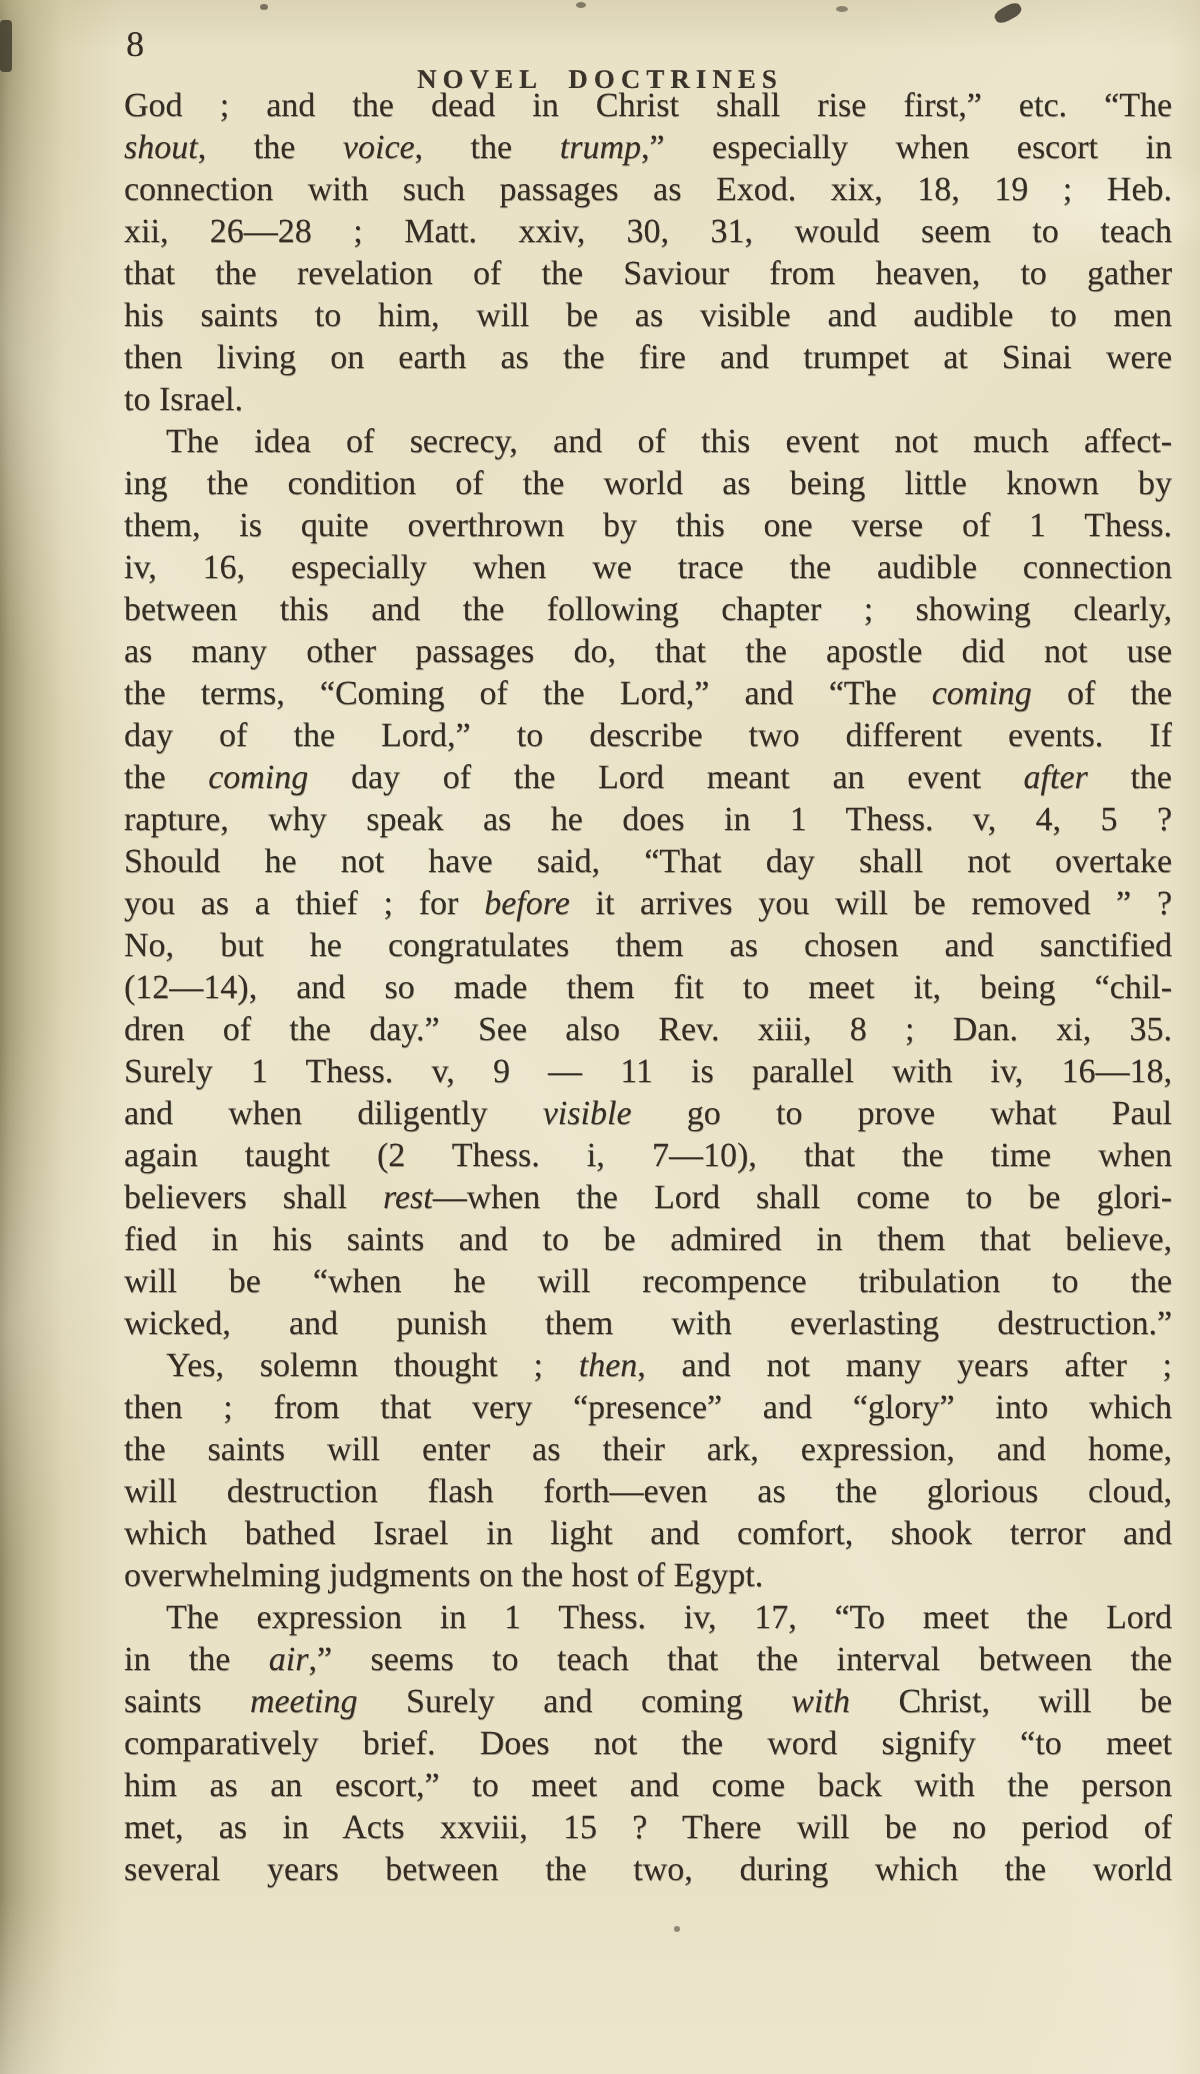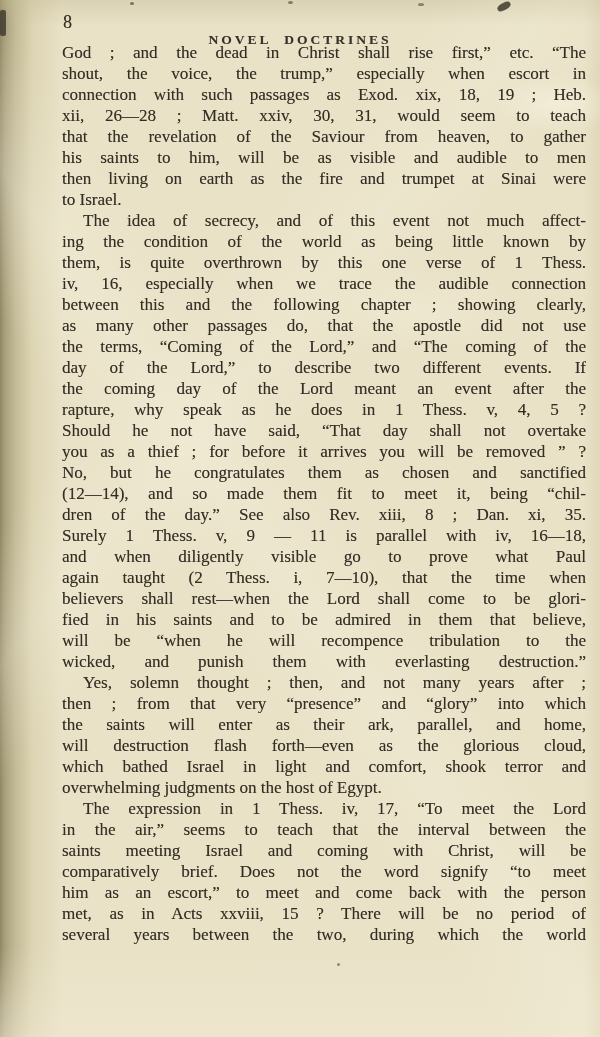--- a/index.html
+++ b/index.html
@@ -56,21 +56,21 @@
   .para { margin: 0; }
   .line {
     height: 21px; line-height: 21px;
     text-align: justify;
     text-align-last: justify;
     overflow: hidden;
     white-space: normal;
   }
   .line.lastline { text-align-last: left; }
   .line.indent { text-indent: 21px; }
-  .it { }
+  .it { font-style: italic; }
 </style>
 </head>
 <body>
 
 <div class="scan-bg"></div>
 
 <div class="speck" style="left:0; top:10px; width:6px; height:26px; border-radius:2px; opacity:.75;"></div>
 <div class="speck" style="left:130px; top:2px; width:4px; height:3px; opacity:.6;"></div>
 <div class="speck" style="left:288px; top:1px; width:5px; height:3px; opacity:.55;"></div>
 <div class="speck" style="left:418px; top:3px; width:6px; height:3px; opacity:.5;"></div>
@@ -113,27 +113,27 @@
       <div class="line"><span>and when diligently </span><span class="it">visible</span><span> go to prove what Paul</span></div>
       <div class="line"><span>again taught (2 Thess. i, 7—10), that the time when</span></div>
       <div class="line"><span>believers shall </span><span class="it">rest</span><span>—when the Lord shall come to be glori-</span></div>
       <div class="line"><span>fied in his saints and to be admired in them that believe,</span></div>
       <div class="line"><span>will be “when he will recompence tribulation to the</span></div>
       <div class="line"><span>wicked, and punish them with everlasting destruction.”</span></div>
     </div>
     <div class="para">
       <div class="line indent"><span>Yes, solemn thought ; </span><span class="it">then</span><span>, and not many years after ;</span></div>
       <div class="line"><span>then ; from that very “presence” and “glory” into which</span></div>
-      <div class="line"><span>the saints will enter as their ark, parallel, and home,</span></div>
+      <div class="line"><span>the saints will enter as their ark, expression, and home,</span></div>
       <div class="line"><span>will destruction flash forth—even as the glorious cloud,</span></div>
       <div class="line"><span>which bathed Israel in light and comfort, shook terror and</span></div>
       <div class="line lastline"><span>overwhelming judgments on the host of Egypt.</span></div>
     </div>
     <div class="para">
       <div class="line indent"><span>The expression in 1 Thess. iv, 17, “To meet the Lord</span></div>
       <div class="line"><span>in the </span><span class="it">air</span><span>,” seems to teach that the interval between the</span></div>
-      <div class="line"><span>saints </span><span class="it">meeting</span><span> Israel and coming </span><span class="it">with</span><span> Christ, will be</span></div>
+      <div class="line"><span>saints </span><span class="it">meeting</span><span> Surely and coming </span><span class="it">with</span><span> Christ, will be</span></div>
       <div class="line"><span>comparatively brief. Does not the word signify “to meet</span></div>
       <div class="line"><span>him as an escort,” to meet and come back with the person</span></div>
       <div class="line"><span>met, as in Acts xxviii, 15 ? There will be no period of</span></div>
       <div class="line"><span>several years between the two, during which the world</span></div>
     </div>
   </div>
 
 </body></html>

